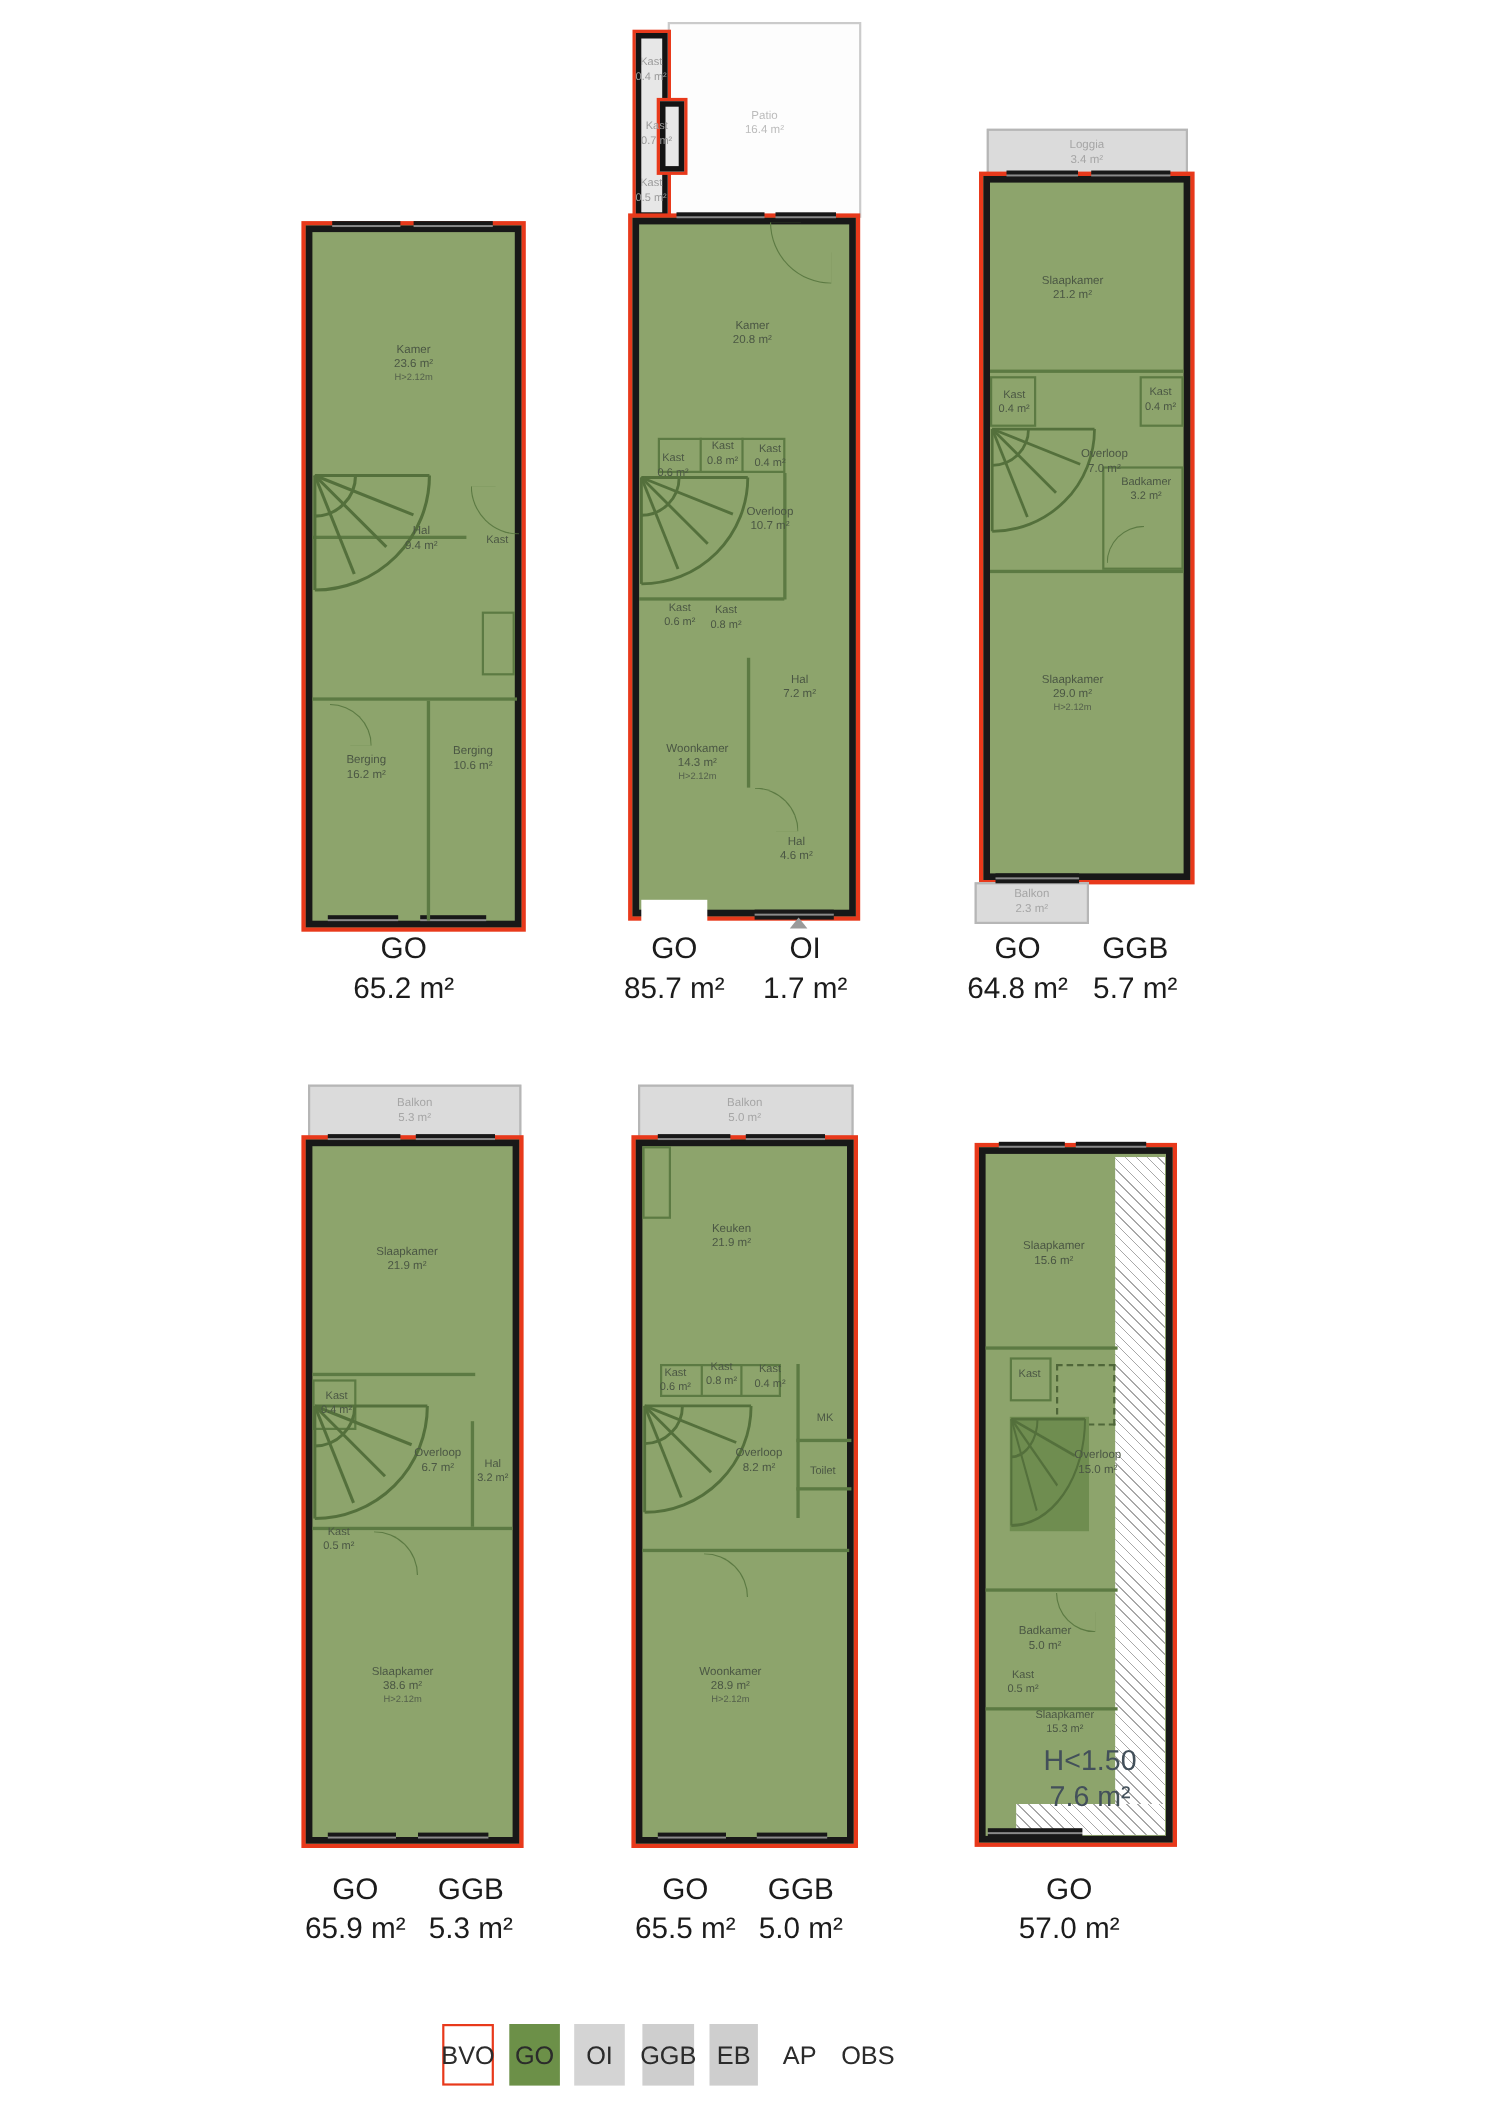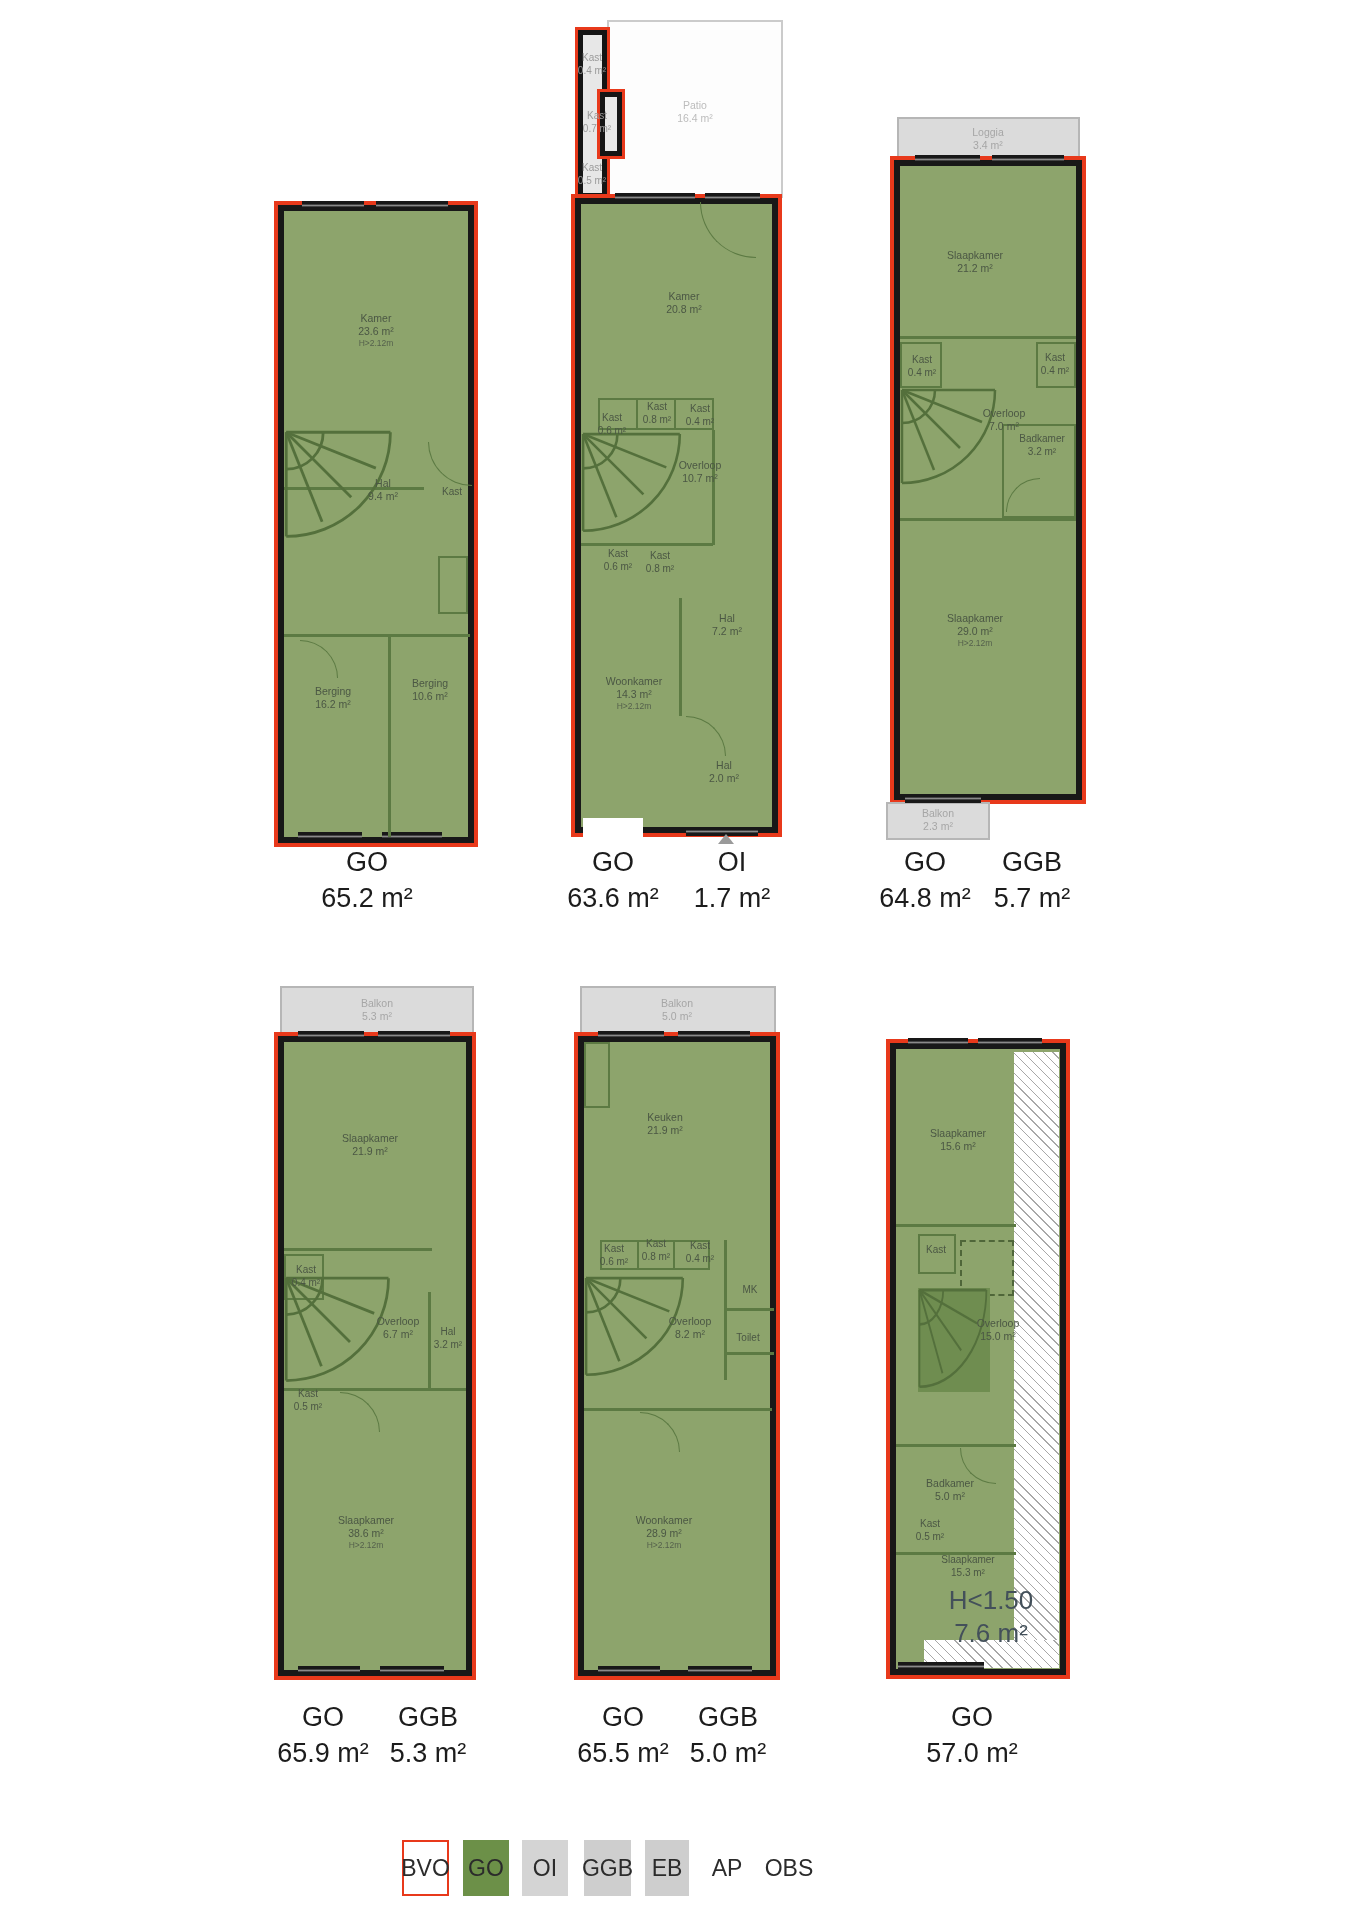--- a/index.html
+++ b/index.html
@@ -170,25 +170,25 @@
     <div>Hal</div>
       <div>7.2 m²</div>
   </div>
   <div class="room" style="left:634px;top:693px">
     <div>Woonkamer</div>
       <div>14.3 m²</div>
     <div class="sub">H&gt;2.12m</div>
   </div>
   <div class="room" style="left:724px;top:772px">
     <div>Hal</div>
-      <div>2.0 m²</div>
+      <div>4.6 m²</div>
   </div>
   <div class="total" style="left:613px;top:845px">
     <div>GO</div>
-      <div>63.6 m²</div>
+      <div>85.7 m²</div>
   </div>
   <div class="tri-up" style="left:718px;top:834px"></div>
   <div class="total" style="left:732px;top:845px">
     <div>OI</div>
       <div>1.7 m²</div>
   </div>
 
   <div class="gray-area" style="left:897px;top:117px;width:183px;height:45px"></div>
   <div class="plan" style="left:894px;top:160px;width:188px;height:640px"></div>
   <div class="gray-area" style="left:886px;top:802px;width:104px;height:38px"></div>

